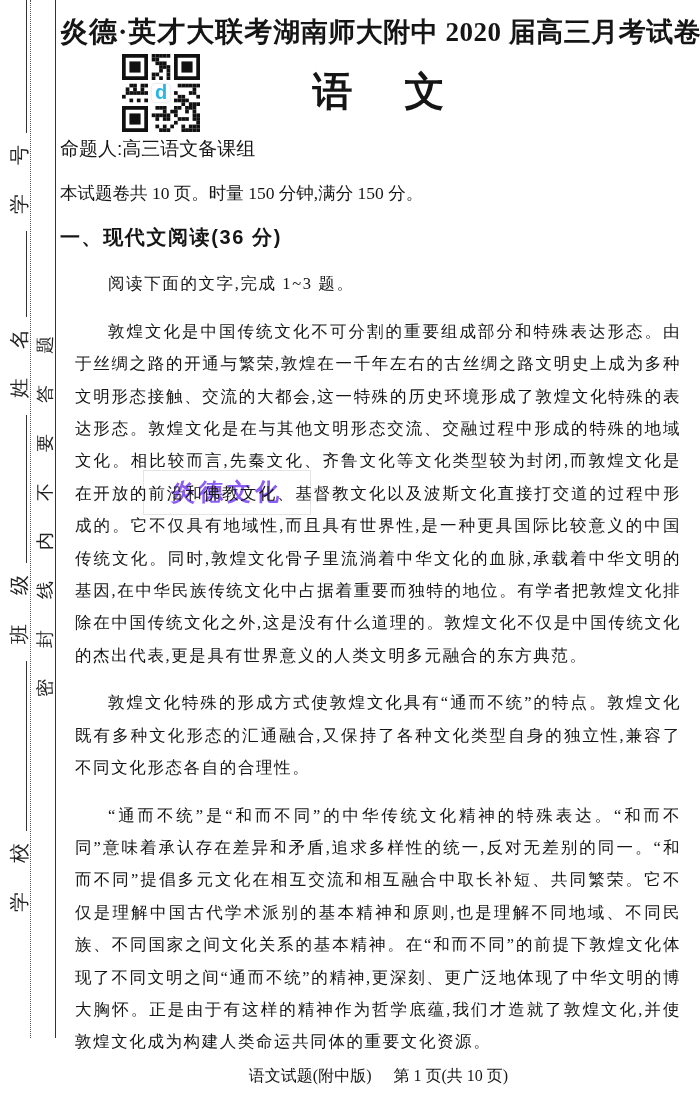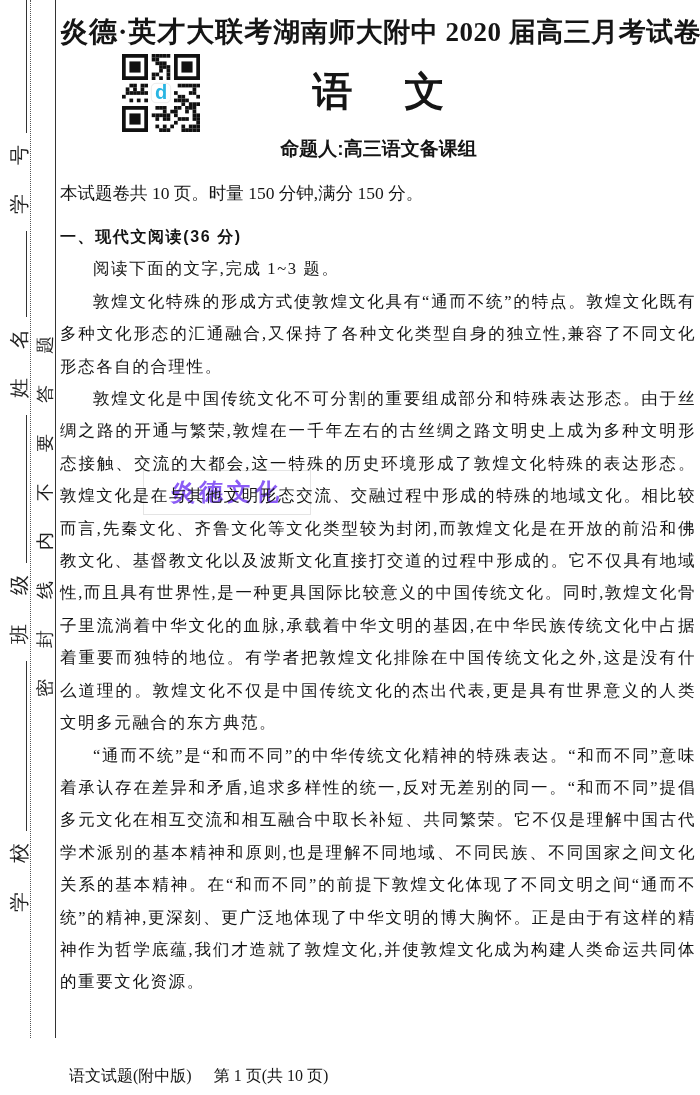--- a/index.html
+++ b/index.html
@@ -25,37 +25,37 @@
     font-size:18px; letter-spacing:31px; white-space:nowrap; color:#222;
   }
   
   .content { position:absolute; left:60px; top:0; width:637px; height:1095px; }
   .header-title { position:absolute; top:13px; left:0; width:100%; text-align:center; white-space:nowrap; }
   .ht1 { font-weight:900; font-size:28px; letter-spacing:1px;text-align:center; }
   .ht2 { font-weight:700; font-size:27px; letter-spacing:0.5px; }
   .qr { position:absolute; left:62px; top:54px; }
   .subject { position:absolute; top:64px; left:0; width:100%; display:flex; justify-content:center; gap:52px;
              font-family:"Liberation Sans","DejaVu Sans",sans-serif; font-weight:bold; font-size:40px; }
-  .setter { position:absolute; top:136px; left:0; width:100%; text-align:center;
-            font-family:"Liberation Sans","DejaVu Sans",sans-serif; font-weight:bold; font-size:19px; }
+  .setter { position:absolute; top:136px; left:0; width:100%; 
+            font-family:"Liberation Sans","DejaVu Sans",sans-serif; font-weight:normal; font-size:19px; }
   .exam-info { position:absolute; top:181px; left:0; width:100%; text-align:left; font-size:17.5px; }
   
   .watermark {
     position:absolute; left:83px; top:470px; width:166px; z-index:0;
     border:1px solid #e4e4e4; color:#8b5cf6; text-align:center;
     font-size:24px; line-height:43px; letter-spacing:4px; font-weight:bold;
   }
   
   .body { position:absolute; top:221px; left:0; width:636px; z-index:1;
           font-size:16.5px; line-height:32.4px; letter-spacing:1.6px; }
-  .body .h1 { font-family:"Liberation Sans","DejaVu Sans",sans-serif; font-weight:bold; font-size:16px; }
-  .para { margin:0; text-indent:2em; text-align:justify; }
+  .body .h1 { font-family:"Liberation Sans","DejaVu Sans",sans-serif; font-weight:bold; font-size:20px; }
+  .para { margin:15px; text-indent:2em; text-align:justify; }
   .sub  { text-indent:2em; }
   
-  .footer { position:absolute; top:1066px; left:0; width:100%; text-align:left; font-size:16px; z-index:1; }
+  .footer { position:absolute; top:1066px; left:0; width:100%; text-align:center; font-size:16px; z-index:1; }
   .footer span { margin:0 9px; }
 </style>
 </head>
 <body>
 
 <div class="page">
 
   <div class="v-line dotted"></div>
   <div class="v-line solid"></div>
 
@@ -203,22 +203,22 @@
 
     <div class="exam-info">本试题卷共 10 页。时量 150 分钟,满分 150 分。</div>
 
     <div class="watermark">
       <div>炎德文化</div>
     </div>
 
     <div class="body">
       <div class="h1">一、现代文阅读(36 分)</div>
       <div class="para">阅读下面的文字,完成 1~3 题。</div>
+      <p class="para">敦煌文化是中国传统文化不可分割的重要组成部分和特殊表达形态。由于丝绸之路的开通与繁荣,敦煌在一千年左右的古丝绸之路文明史上成为多种文明形态接触、交流的大都会,这一特殊的历史环境形成了敦煌文化特殊的表达形态。敦煌文化是在与其他文明形态交流、交融过程中形成的特殊的地域文化。相比较而言,先秦文化、齐鲁文化等文化类型较为封闭,而敦煌文化是在开放的前沿和佛教文化、基督教文化以及波斯文化直接打交道的过程中形成的。它不仅具有地域性,而且具有世界性,是一种更具国际比较意义的中国传统文化。同时,敦煌文化骨子里流淌着中华文化的血脉,承载着中华文明的基因,在中华民族传统文化中占据着重要而独特的地位。有学者把敦煌文化排除在中国传统文化之外,这是没有什么道理的。敦煌文化不仅是中国传统文化的杰出代表,更是具有世界意义的人类文明多元融合的东方典范。</p>
       <p class="para">敦煌文化特殊的形成方式使敦煌文化具有“通而不统”的特点。敦煌文化既有多种文化形态的汇通融合,又保持了各种文化类型自身的独立性,兼容了不同文化形态各自的合理性。</p>
-      <p class="para">敦煌文化是中国传统文化不可分割的重要组成部分和特殊表达形态。由于丝绸之路的开通与繁荣,敦煌在一千年左右的古丝绸之路文明史上成为多种文明形态接触、交流的大都会,这一特殊的历史环境形成了敦煌文化特殊的表达形态。敦煌文化是在与其他文明形态交流、交融过程中形成的特殊的地域文化。相比较而言,先秦文化、齐鲁文化等文化类型较为封闭,而敦煌文化是在开放的前沿和佛教文化、基督教文化以及波斯文化直接打交道的过程中形成的。它不仅具有地域性,而且具有世界性,是一种更具国际比较意义的中国传统文化。同时,敦煌文化骨子里流淌着中华文化的血脉,承载着中华文明的基因,在中华民族传统文化中占据着重要而独特的地位。有学者把敦煌文化排除在中国传统文化之外,这是没有什么道理的。敦煌文化不仅是中国传统文化的杰出代表,更是具有世界意义的人类文明多元融合的东方典范。</p>
       <p class="para">“通而不统”是“和而不同”的中华传统文化精神的特殊表达。“和而不同”意味着承认存在差异和矛盾,追求多样性的统一,反对无差别的同一。“和而不同”提倡多元文化在相互交流和相互融合中取长补短、共同繁荣。它不仅是理解中国古代学术派别的基本精神和原则,也是理解不同地域、不同民族、不同国家之间文化关系的基本精神。在“和而不同”的前提下敦煌文化体现了不同文明之间“通而不统”的精神,更深刻、更广泛地体现了中华文明的博大胸怀。正是由于有这样的精神作为哲学底蕴,我们才造就了敦煌文化,并使敦煌文化成为构建人类命运共同体的重要文化资源。</p>
 
     </div>
 
     <div class="footer">
       <span>语文试题(附中版)</span>
       <span>第 1 页(共 10 页)</span>
     </div>
 
   </div>

